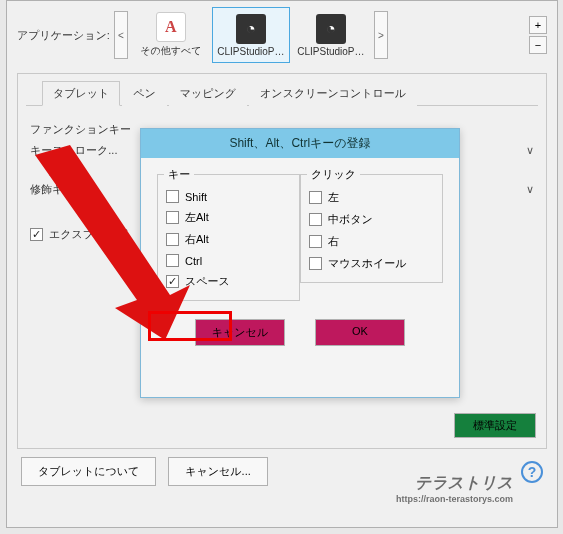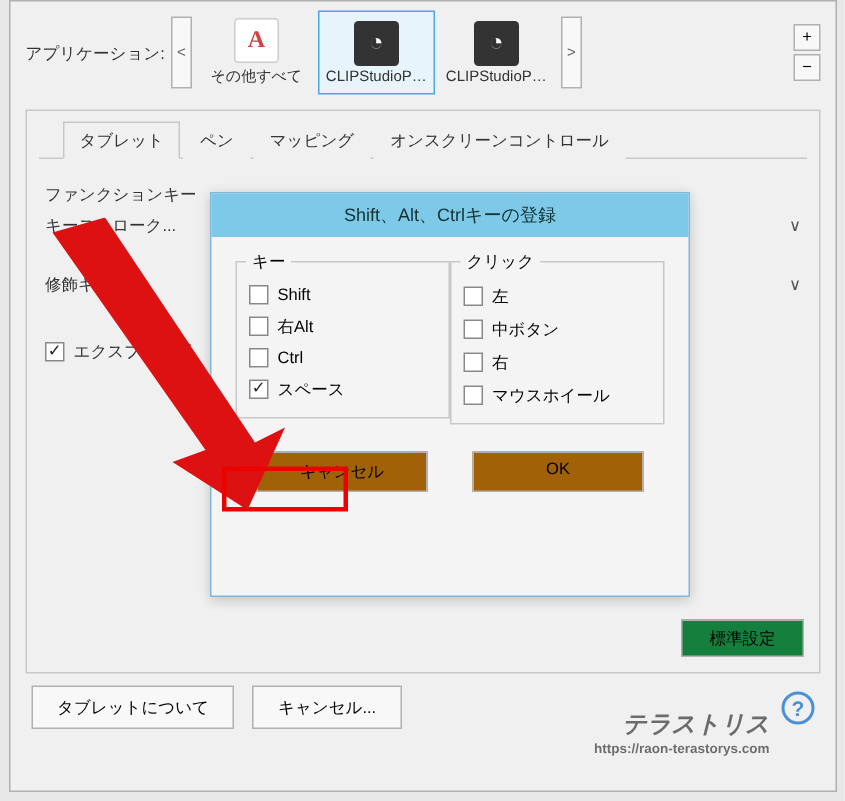--- a/index.html
+++ b/index.html
@@ -44,21 +44,21 @@
 
   
   .dialog { position:absolute; left:140px; top:128px; width:320px; height:270px; background:#f4f4f4; border:1px solid #7fb8d8; box-shadow:0 2px 8px rgba(0,0,0,.2); z-index:10;}
   .dialog .dtitle { background:#7ec8e8; color:#133; font-size:12px; text-align:center; padding:6px 0;}
   .dialog .dbody { padding:10px 16px; display:flex; font-size:11px;}
   .dcol { flex:1; }
   .dcol .grp { border:1px solid #c8c8c8; padding:8px 8px 4px; position:relative; margin-top:6px;}
   .dcol .grp-label { position:absolute; top:-8px; left:6px; background:#f4f4f4; padding:0 4px; font-size:11px;}
   .dcol .item { display:flex; align-items:center; gap:6px; margin:7px 0;}
   .dfoot { display:flex; gap:30px; justify-content:center; padding:8px 0 14px;}
-  .dfoot .dbtn { width:114px; padding:5px 0; text-align:center; font-size:11px; border:1px solid #b0b0b0; background:#a16207;}
+  .dfoot .dbtn { width:90px; padding:5px 0; text-align:center; font-size:11px; border:1px solid #b0b0b0; background:#be185d;}
   .highlight { position:absolute; border:3px solid #e00; pointer-events:none; z-index:20;}
   .arrow { position:absolute; z-index:15; pointer-events:none;}
   .watermark { position:absolute; right:50px; bottom:30px; font-size:16px; font-weight:bold; color:#000000; opacity:.55; z-index:5; font-style:italic; text-align:right;}
   .watermark .sub { font-size:9px; display:block; font-style:normal;margin-left:44px;}
 </style>
 </head>
 <body>
 
 <div class="window">
 
@@ -124,20 +124,24 @@
   <div class="dbody">
     <div class="dcol">
       <div class="grp">
         <span class="grp-label">キー</span>
         <div class="item">
             <span class="checkbox"></span>
             <span>Shift</span>
           </div>
         <div class="item">
             <span class="checkbox"></span>
+            <span>左Alt</span>
+          </div>
+        <div class="item">
+            <span class="checkbox"></span>
             <span>右Alt</span>
           </div>
         <div class="item">
             <span class="checkbox"></span>
             <span>Ctrl</span>
           </div>
         <div class="item">
             <span class="checkbox checked"></span>
             <span>スペース</span>
           </div>

